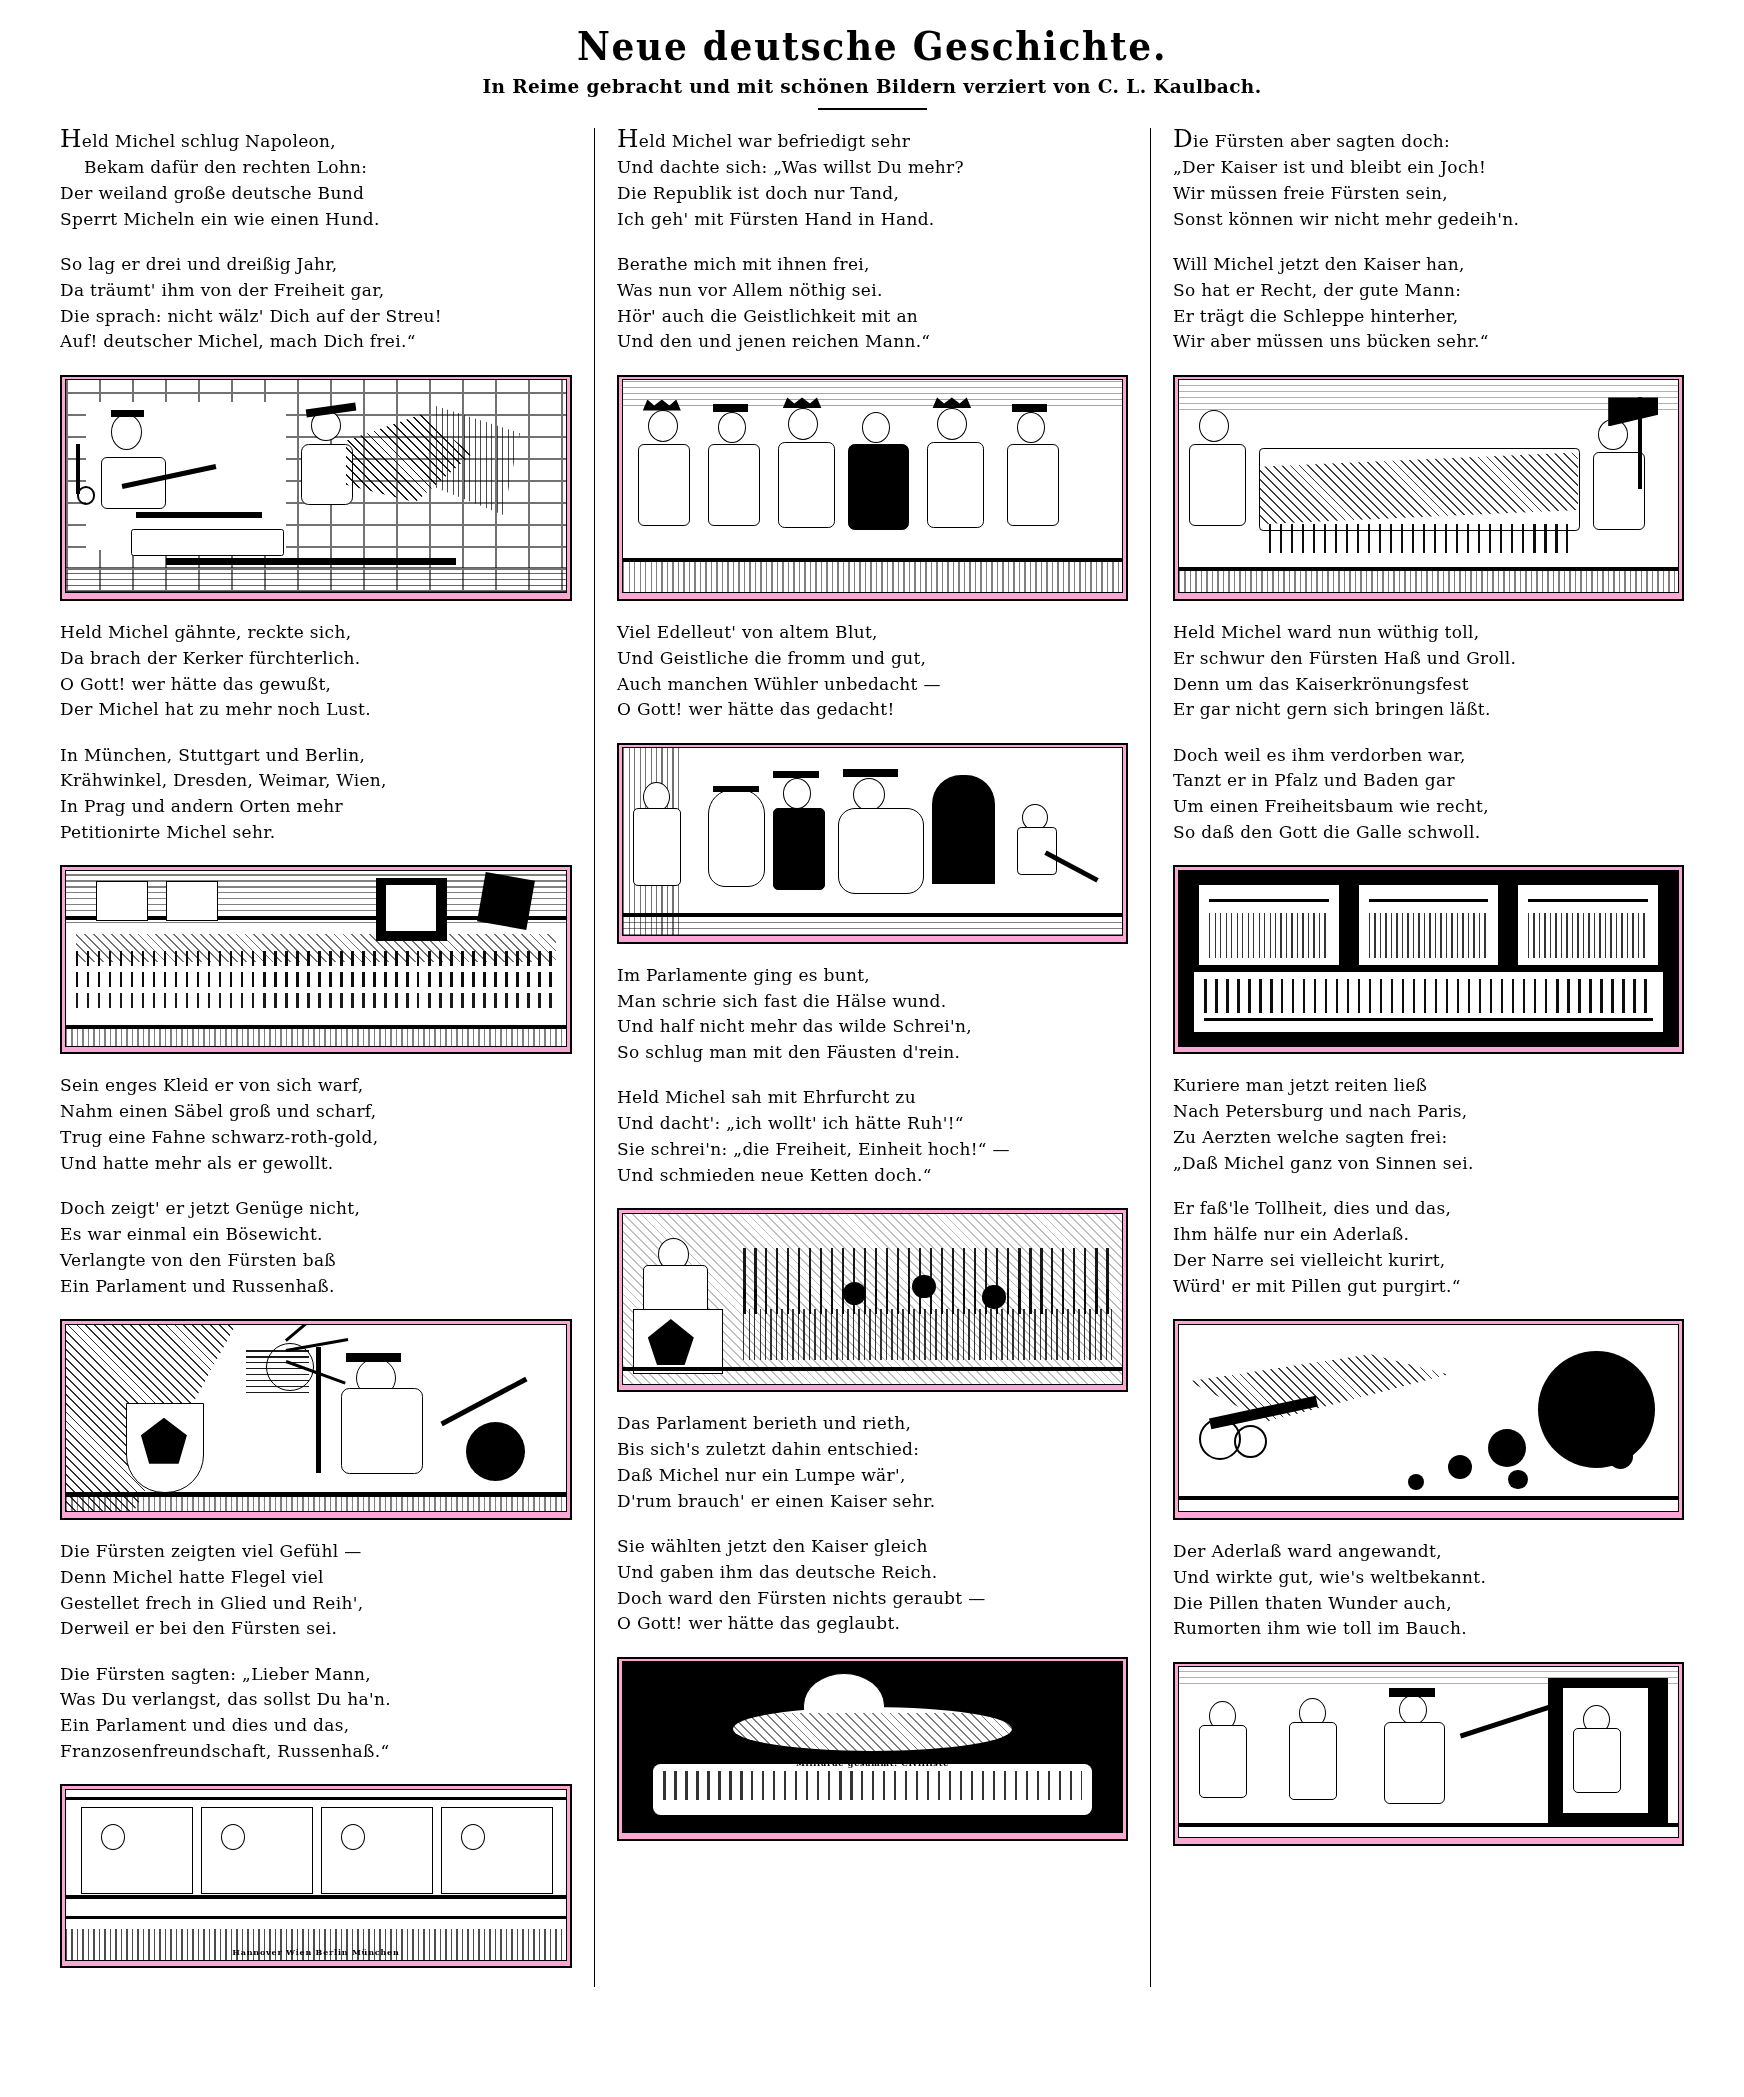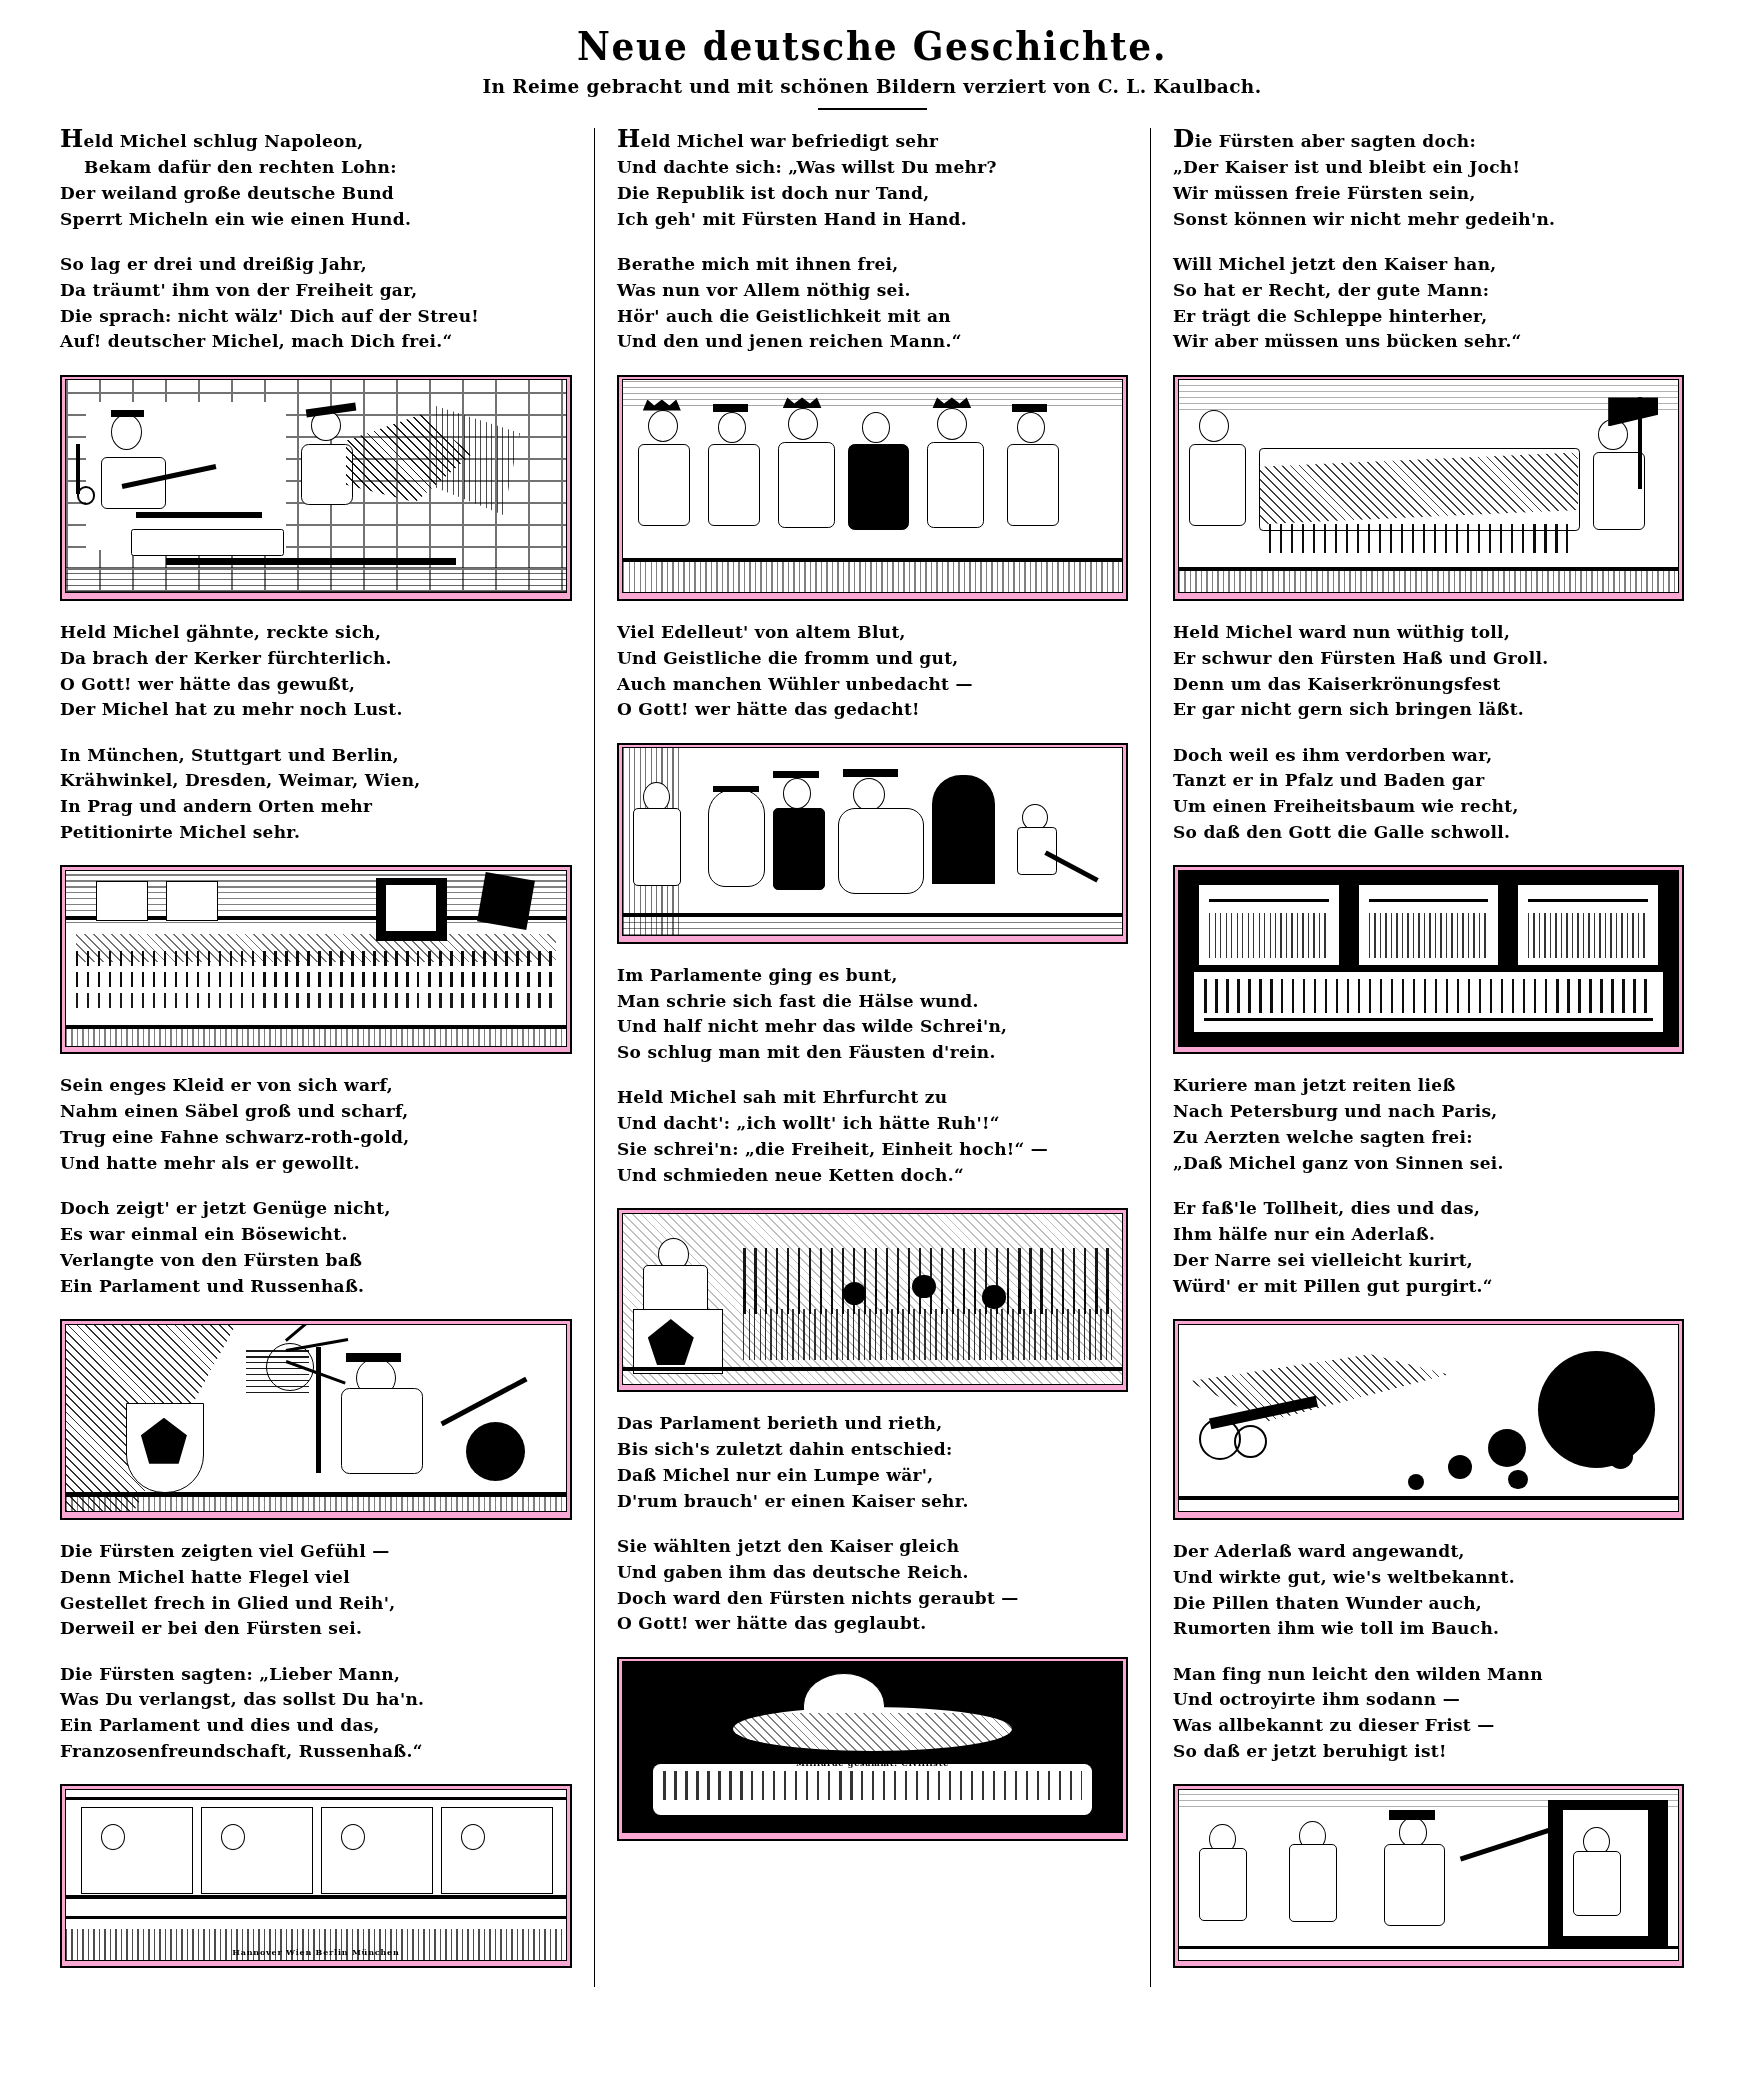--- a/index.html
+++ b/index.html
@@ -62,21 +62,21 @@
   }
   .col + .col {
     border-left: 1.3px solid #000;
   }
   
   .stanza {
     font-size: 17px;
     line-height: 1.52;
     letter-spacing: 0.3px;
     margin: 0 0 19.3px 0;
-    font-weight: bold;
+    font-weight: normal;
   }
   .stanza .line {
     white-space: pre-wrap;
   }
   .stanza .line.indent {
     padding-left: 24px;
   }
   .stanza.first .line:first-child::first-letter {
     font-size: 1.45em;
     line-height: 0.9;
@@ -569,26 +569,20 @@
         </div>
       </div>
 
       <div class="stanza">
         <div class="line">Der Aderlaß ward angewandt,</div>
         <div class="line">Und wirkte gut, wie's weltbekannt.</div>
         <div class="line">Die Pillen thaten Wunder auch,</div>
         <div class="line">Rumorten ihm wie toll im Bauch.</div>
       </div>
 
-      <div class="stanza">
-        <div class="line">Man fing nun leicht den wilden Mann</div>
-        <div class="line">Und octroyirte ihm sodann —</div>
-        <div class="line">Was allbekannt zu dieser Frist —</div>
-        <div class="line">So daß er jetzt beruhigt ist!</div>
-      </div>
 
       <div class="cut" style="height:180px;">
         <div class="cut-inner">
           <div class="white-box" style="inset:0;"></div>
           <div class="hatch-h" style="left:0;top:0;width:100%;height:10%;opacity:.3;"></div>
           <div class="head" style="left:6%;top:20%;width:25px;height:28px;"></div>
           <div class="figure" style="left:4%;top:34%;width:46px;height:71px;border-radius:5px;"></div>
           <div class="head" style="left:24%;top:18%;width:25px;height:28px;"></div>
           <div class="figure" style="left:22%;top:32%;width:46px;height:76px;border-radius:5px;"></div>
           <div class="head" style="left:44%;top:16%;width:26px;height:28.5px;"></div>

